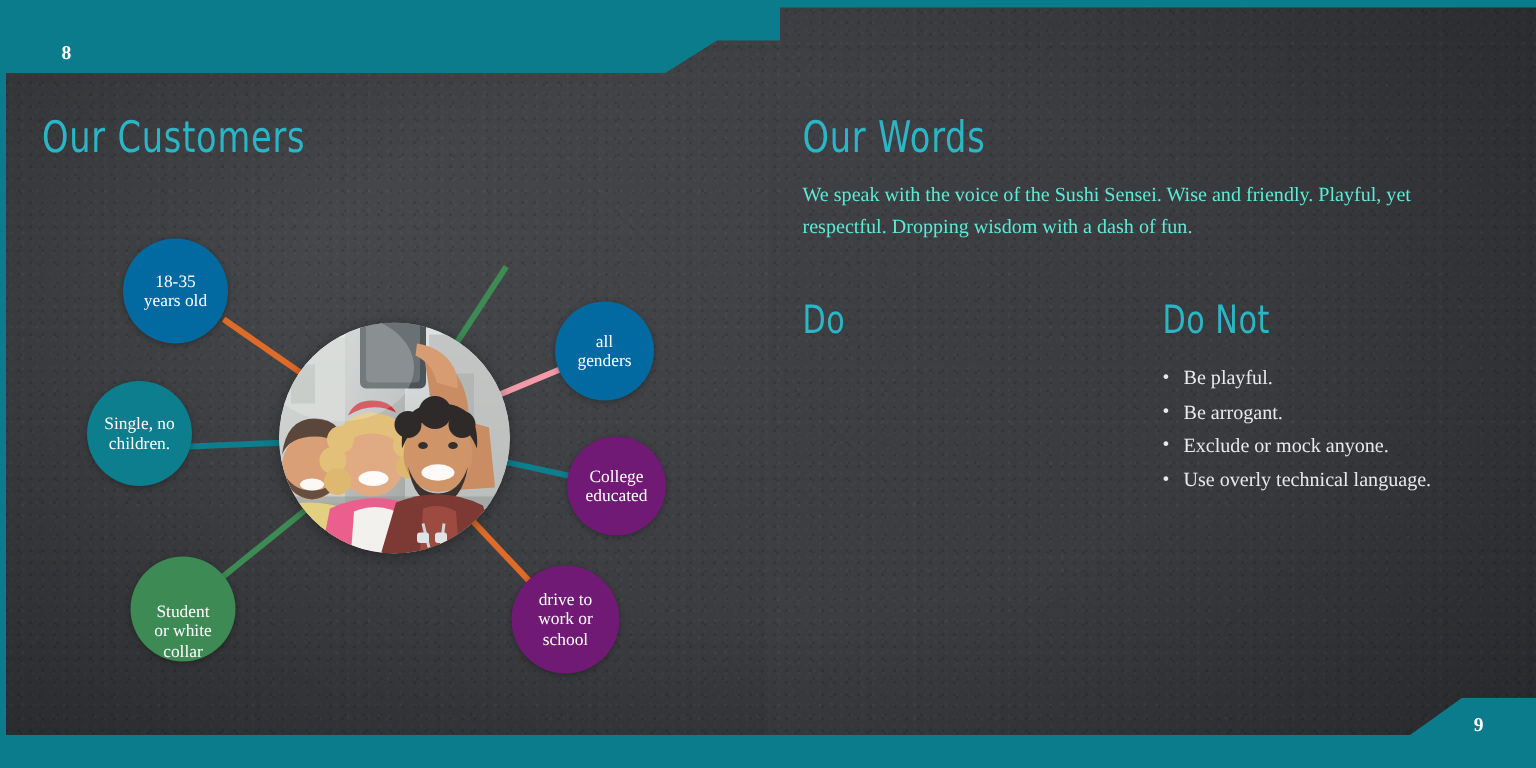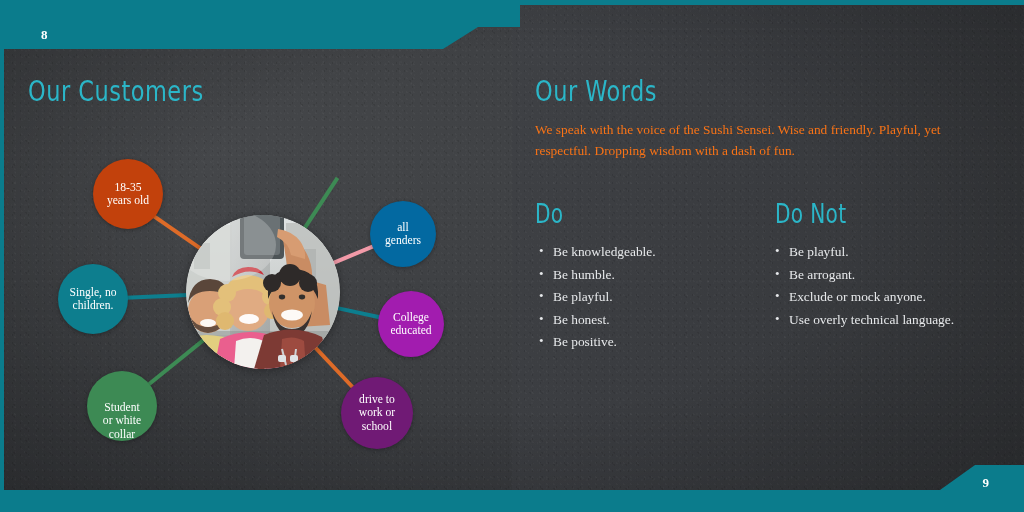--- a/index.html
+++ b/index.html
@@ -71,21 +71,21 @@
     position:absolute;color:var(--cyan);
     font-family:"DejaVu Sans Condensed","Liberation Sans",sans-serif;
     font-size:26px;font-weight:300;letter-spacing:.4px;
     transform:scaleX(.86);transform-origin:left center;white-space:nowrap;
   }
   #do-head{left:535px;top:199px;}
   #donot-head{left:775px;top:199px;}
 
   .intro{
     position:absolute;left:535px;top:119px;width:425px;
-    color:#f97316;font-family:"Liberation Serif",serif;
+    color:#5eead4;font-family:"Liberation Serif",serif;
     font-size:13.4px;line-height:21px;
   }
 
   .bullets{position:absolute;list-style:none;margin:0;padding:0;
     color:#e7e9eb;font-family:"Liberation Serif",serif;font-size:13.4px;}
   .bullets li{position:relative;padding-left:14px;margin-bottom:7.5px;line-height:15px;white-space:nowrap;}
   .bullets li::before{content:"•";position:absolute;left:0;top:-1px;font-size:13px;color:#e7e9eb;}
   #do-list{left:539px;top:244px;}
   #donot-list{left:775px;top:244px;}
 
@@ -201,52 +201,45 @@
           <path d="M96 124 q12 -4 22 2 l2 28 l-26 0z" fill="#9d4b40"></path>
 
           <path d="M96 134 l4 16 m10 -16 l-2 16" stroke="#cfd3d6" stroke-width="2" fill="none"></path>
           <rect x="92" y="140" width="8" height="7" rx="2" fill="#dfe3e6"></rect>
           <rect x="104" y="140" width="8" height="7" rx="2" fill="#dfe3e6"></rect>
 
           <ellipse cx="40" cy="30" rx="50" ry="36" fill="#fff" opacity=".22"></ellipse>
         </g>
       </svg>
     </div>
-  <div class="bubble" style="left: 93px; top: 159px; height: 70px; width: 70px; background: #c2410c;">
+  <div class="bubble" style="left: 82px; top: 159px; height: 70px; width: 70px; background: #0369a1;">
         <span>18-35<br>years old</span>
       </div>
       <div class="bubble" style="left: 370px; top: 201px; height: 66px; width: 66px; background: #0369a1;">
         <span>all<br>genders</span>
       </div>
-      <div class="bubble" style="left: 58px; top: 264px; height: 70px; width: 70px; background: rgb(13, 126, 142); justify-content: center;">
+      <div class="bubble" style="left: 58px; top: 254px; height: 70px; width: 70px; background: rgb(13, 126, 142); justify-content: center;">
         <span>Single, no<br>children.</span>
       </div>
-      <div class="bubble" style="left: 378px; top: 291px; height: 66px; width: 66px; background: #a21caf;">
+      <div class="bubble" style="left: 378px; top: 291px; height: 66px; width: 66px; background: #701a75;">
         <span>College<br>educated</span>
       </div>
       <div class="bubble" style="left: 87px; top: 371px; height: 70px; width: 70px; background: rgb(61, 138, 84); align-items: flex-end;">
         <span>Student<br>or white<br>collar</span>
       </div>
       <div class="bubble" style="left: 341px; top: 377px; height: 72px; width: 72px; background: #701a75;">
         <span>drive to<br>work or<br>school</span>
       </div>
     </div>
 
   <div class="slide-title" id="title-right">Our Words</div>
 
   <div class="intro">We speak with the voice of the Sushi Sensei. Wise and friendly. Playful, yet respectful. Dropping wisdom with a dash of fun.</div>
 
   <div class="sub-head" id="do-head">Do</div>
-  <ul class="bullets" id="do-list">
-      <li>Be knowledgeable.</li>
-      <li>Be humble.</li>
-      <li>Be playful.</li>
-      <li>Be honest.</li>
-      <li>Be positive.</li>
-    </ul>
 
   <div class="sub-head" id="donot-head">Do Not</div>
   <ul class="bullets" id="donot-list">
       <li>Be playful.</li>
       <li>Be arrogant.</li>
       <li>Exclude or mock anyone.</li>
       <li>Use overly technical language.</li>
     </ul>
 
 </div>

